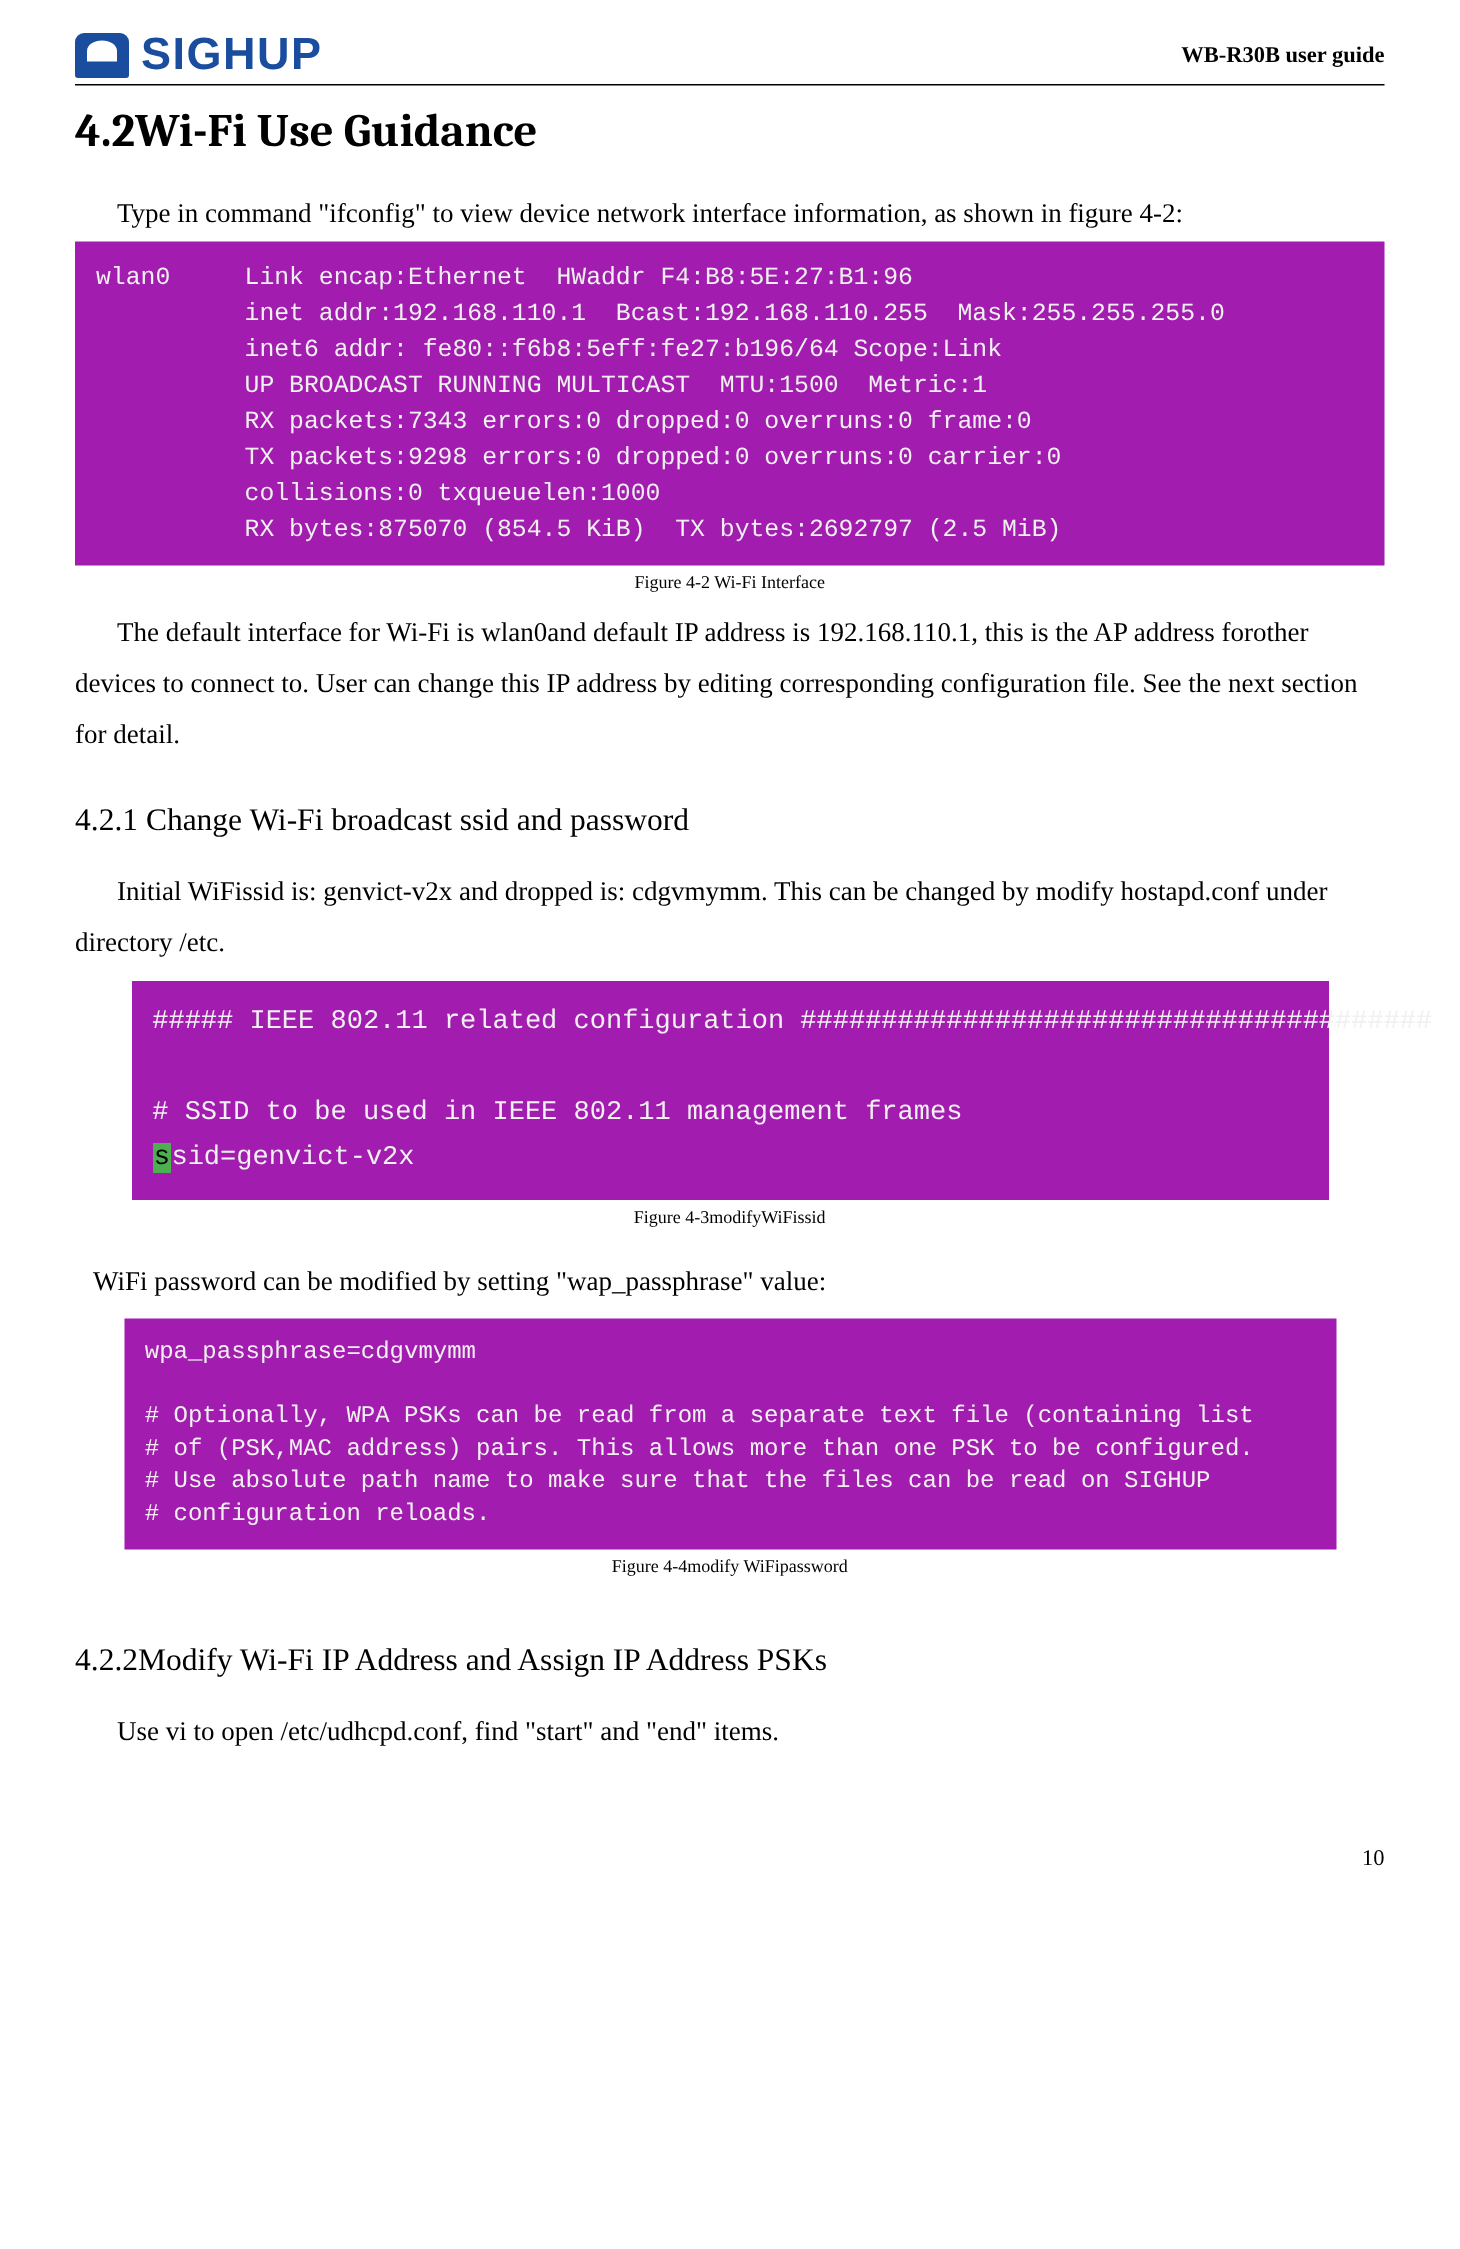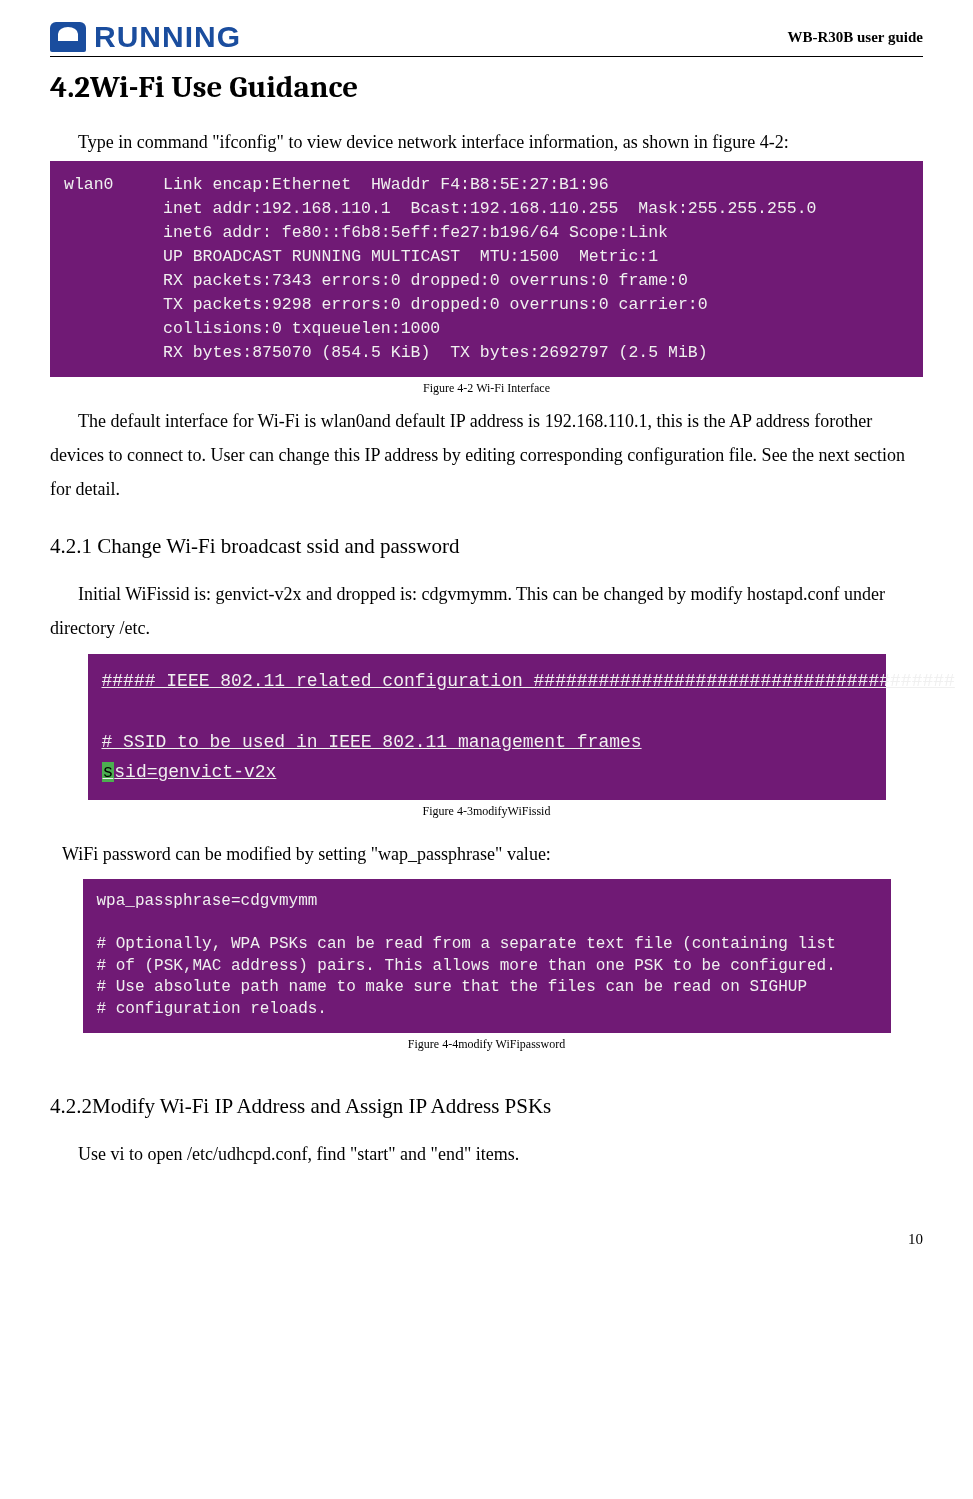--- a/index.html
+++ b/index.html
@@ -60,21 +60,21 @@
     }
     .body-text {
       font-size: 18px;
       line-height: 1.9;
       margin: 8px 0;
     }
     .indent {
       text-indent: 28px;
     }
     .terminal {
-      background: #701a75;
+      background: #a21caf;
       color: #f0f0f0;
       font-family: "Courier New", monospace;
       font-size: 17px;
       padding: 12px 14px;
       line-height: 1.45;
       white-space: pre;
       margin: 2px 0;
     }
     .terminal-narrow {
       width: 770px;
@@ -105,30 +105,29 @@
       text-align: right;
       font-size: 15px;
       margin-top: 60px;
     }
     .term-line1 {
       font-size: 16.5px;
     }
     .ssid-block {
       font-size: 18px;
       line-height: 1.7;
-      text-decoration: underline;
     }
   </style>
 </head>
 <body>
 
 <div class="header">
   <div class="logo">
     <div class="logo-icon"></div>
-    <span class="logo-text">RUNNING</span>
+    <span class="logo-text">SIGHUP</span>
   </div>
   <span class="guide-title">WB-R30B user guide</span>
 </div>
 
 <h2 class="section-heading">4.2Wi-Fi Use Guidance</h2>
 
 <p class="body-text indent" style="margin-bottom:0;">
   <span>Type in command "ifconfig" to view device network interface information, as shown in figure 4-2:</span>
 </p>
 

